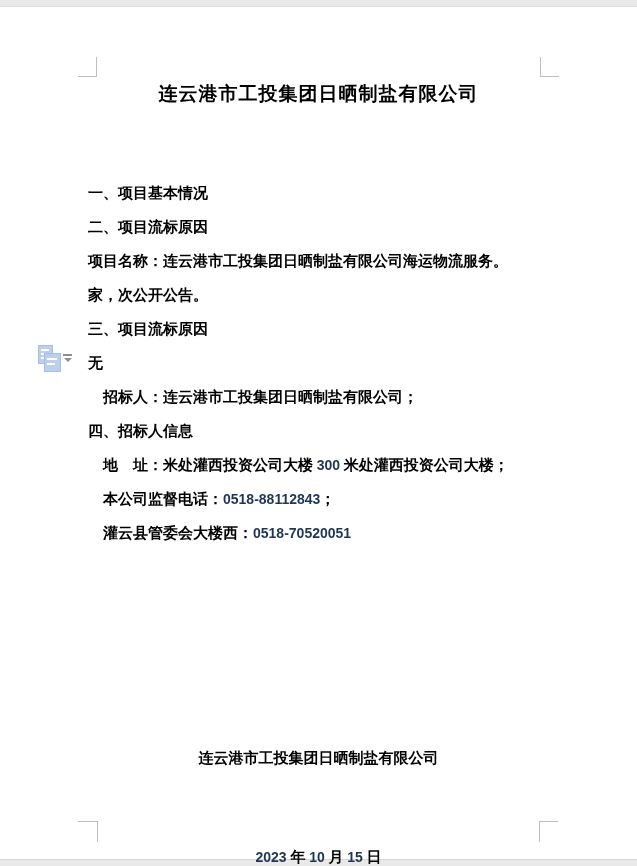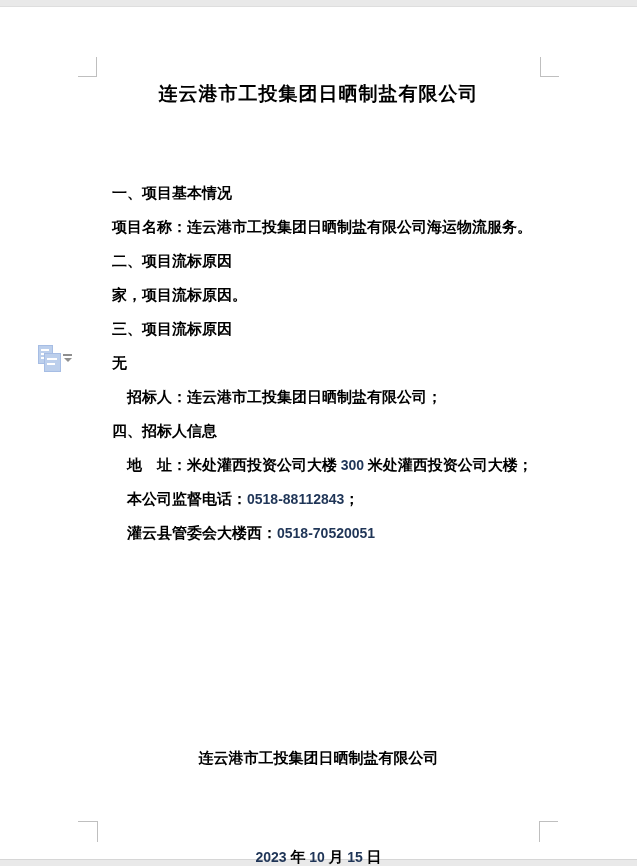--- a/index.html
+++ b/index.html
@@ -27,21 +27,21 @@
 
   
   .title-block{
     position:absolute;left:0;top:77px;width:637px;
     text-align:center;font-size:19px;font-weight:700;line-height:33px;
     letter-spacing:1px;white-space:pre;
   }
 
   
   .doc-body{
-    position:absolute;left:112px;top:176px;width:446px;
+    position:absolute;left:88px;top:176px;width:446px;
     font-size:15px;font-weight:700;line-height:34px;
   }
   .doc-body .line{white-space:pre;height:34px;}
   .doc-body .line.indent{padding-left:15px;}
 
   .num{
     font-family:"Liberation Sans",sans-serif;
     font-size:14px;font-weight:700;color:#1f3557;
   }
 
@@ -93,23 +93,23 @@
     <span class="ln" style="top:9px;width:8px;"></span>
   </span>
   <span class="dd-bar"></span>
   <span class="dd-tri"></span>
 </div>
 
 <div class="title-block"><div>连云港市工投集团日晒制盐有限公司</div></div>
 
 <div class="doc-body">
     <div class="line"><span>一、项目基本情况</span></div>
+    <div class="line"><span>二、项目流标原因</span></div>
     <div class="line"><span>项目名称：连云港市工投集团日晒制盐有限公司海运物流服务。</span></div>
-    <div class="line"><span>二、项目流标原因</span></div>
-    <div class="line"><span>家，项目流标原因。</span></div>
+    <div class="line"><span>家，次公开公告。</span></div>
     <div class="line"><span>三、项目流标原因</span></div>
     <div class="line"><span>无</span></div>
     <div class="line indent"><span>招标人：连云港市工投集团日晒制盐有限公司；</span></div>
     <div class="line"><span>四、招标人信息</span></div>
     <div class="line indent"><span>地　址：米处灌西投资公司大楼 </span><span class="num">300</span><span> 米处灌西投资公司大楼；</span></div>
     <div class="line indent"><span>本公司监督电话：</span><span class="num">0518-88112843</span><span>；</span></div>
     <div class="line indent"><span>灌云县管委会大楼西：</span><span class="num">0518-70520051</span></div>
   </div>
 
 <div class="footer-block">

